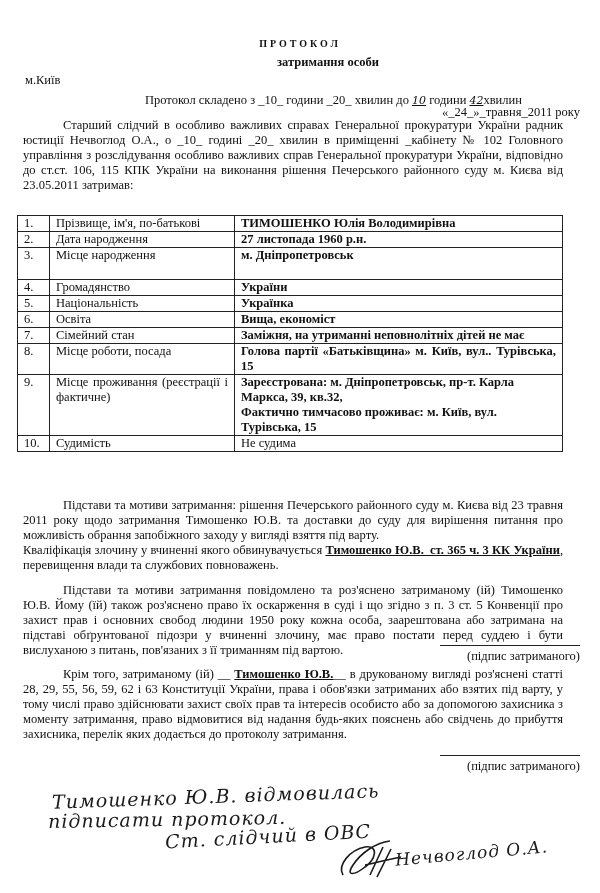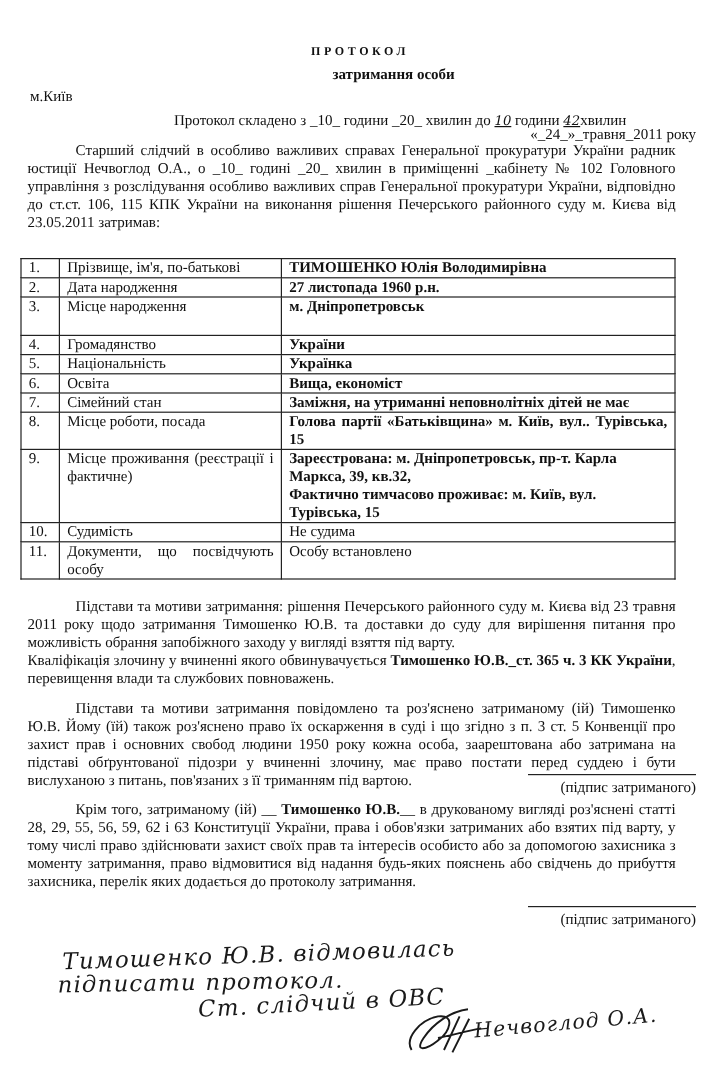--- a/index.html
+++ b/index.html
@@ -19,21 +19,21 @@
   table.data { position: absolute; left: 17px; top: 215px; width: 546px;
                border-collapse: collapse; font-size: 12.5px; }
   table.data td { border: 1.3px solid #222; padding: 0 6px; vertical-align: top; line-height: 15px; }
   table.data td.num { width: 19px; }
   table.data td.label { width: 172px; font-family: "Liberation Serif", serif; text-align: justify; }
   table.data td.value { font-weight: bold; }
   .sigline { right: 20px; width: 140px; border-top: 1px solid #222; }
   .siglabel { right: 20px; }
   .handwriting { font-family: "DejaVu Serif", serif; font-style: italic; font-size: 19px;
                  color: #1a1a1a; letter-spacing: 1px; }
-  b { font-weight: bold; }
+  b { font-weight: bold; text-decoration: underline; }
 </style>
 </head>
 <body>
 
 <div class="abs title">ПРОТОКОЛ</div>
 <div class="abs subtitle">затримання особи</div>
 
 <div class="abs city">м.Київ</div>
 <div class="abs date">«_24_»_травня_2011 року</div>
 
@@ -93,25 +93,20 @@
       <td class="value">
         <div>Зареєстрована: м. Дніпропетровськ, пр-т. Карла Маркса, 39, кв.32,</div>
         <div>Фактично тимчасово проживає: м. Київ, вул. Турівська, 15</div>
       </td>
     </tr>
     <tr>
       <td class="num">10.</td>
       <td class="label">Судимість</td>
       <td class="value" style="font-weight:normal;">Не судима</td>
     </tr>
-    <tr>
-      <td class="num">11.</td>
-      <td class="label">Документи, що посвідчують особу</td>
-      <td class="value" style="font-weight:normal;">Особу встановлено</td>
-    </tr>
   </tbody>
 </table>
 
 <div class="abs para" style="top:498px;">
   <span class="indent"></span><span>Підстави та мотиви затримання: рішення Печерського районного суду м. Києва від 23 травня 2011 року щодо затримання Тимошенко Ю.В. та доставки до суду для вирішення питання про можливість обрання запобіжного заходу у вигляді взяття під варту.</span><br>
   <span>Кваліфікація злочину у вчиненні якого обвинувачується </span><b>Тимошенко Ю.В._ст. 365 ч. 3 КК України</b><span>, перевищення влади та службових повноважень.</span>
 </div>
 
 <div class="abs para" style="top:583px;">
   <span class="indent"></span><span>Підстави та мотиви затримання повідомлено та роз'яснено затриманому (ій) Тимошенко Ю.В. Йому (їй) також роз'яснено право їх оскарження в суді і що згідно з п. 3 ст. 5 Конвенції про захист прав і основних свобод людини 1950 року кожна особа, заарештована або затримана на підставі обґрунтованої підозри у вчиненні злочину, має право постати перед суддею і бути вислуханою з питань, пов'язаних з її триманням під вартою.</span>

